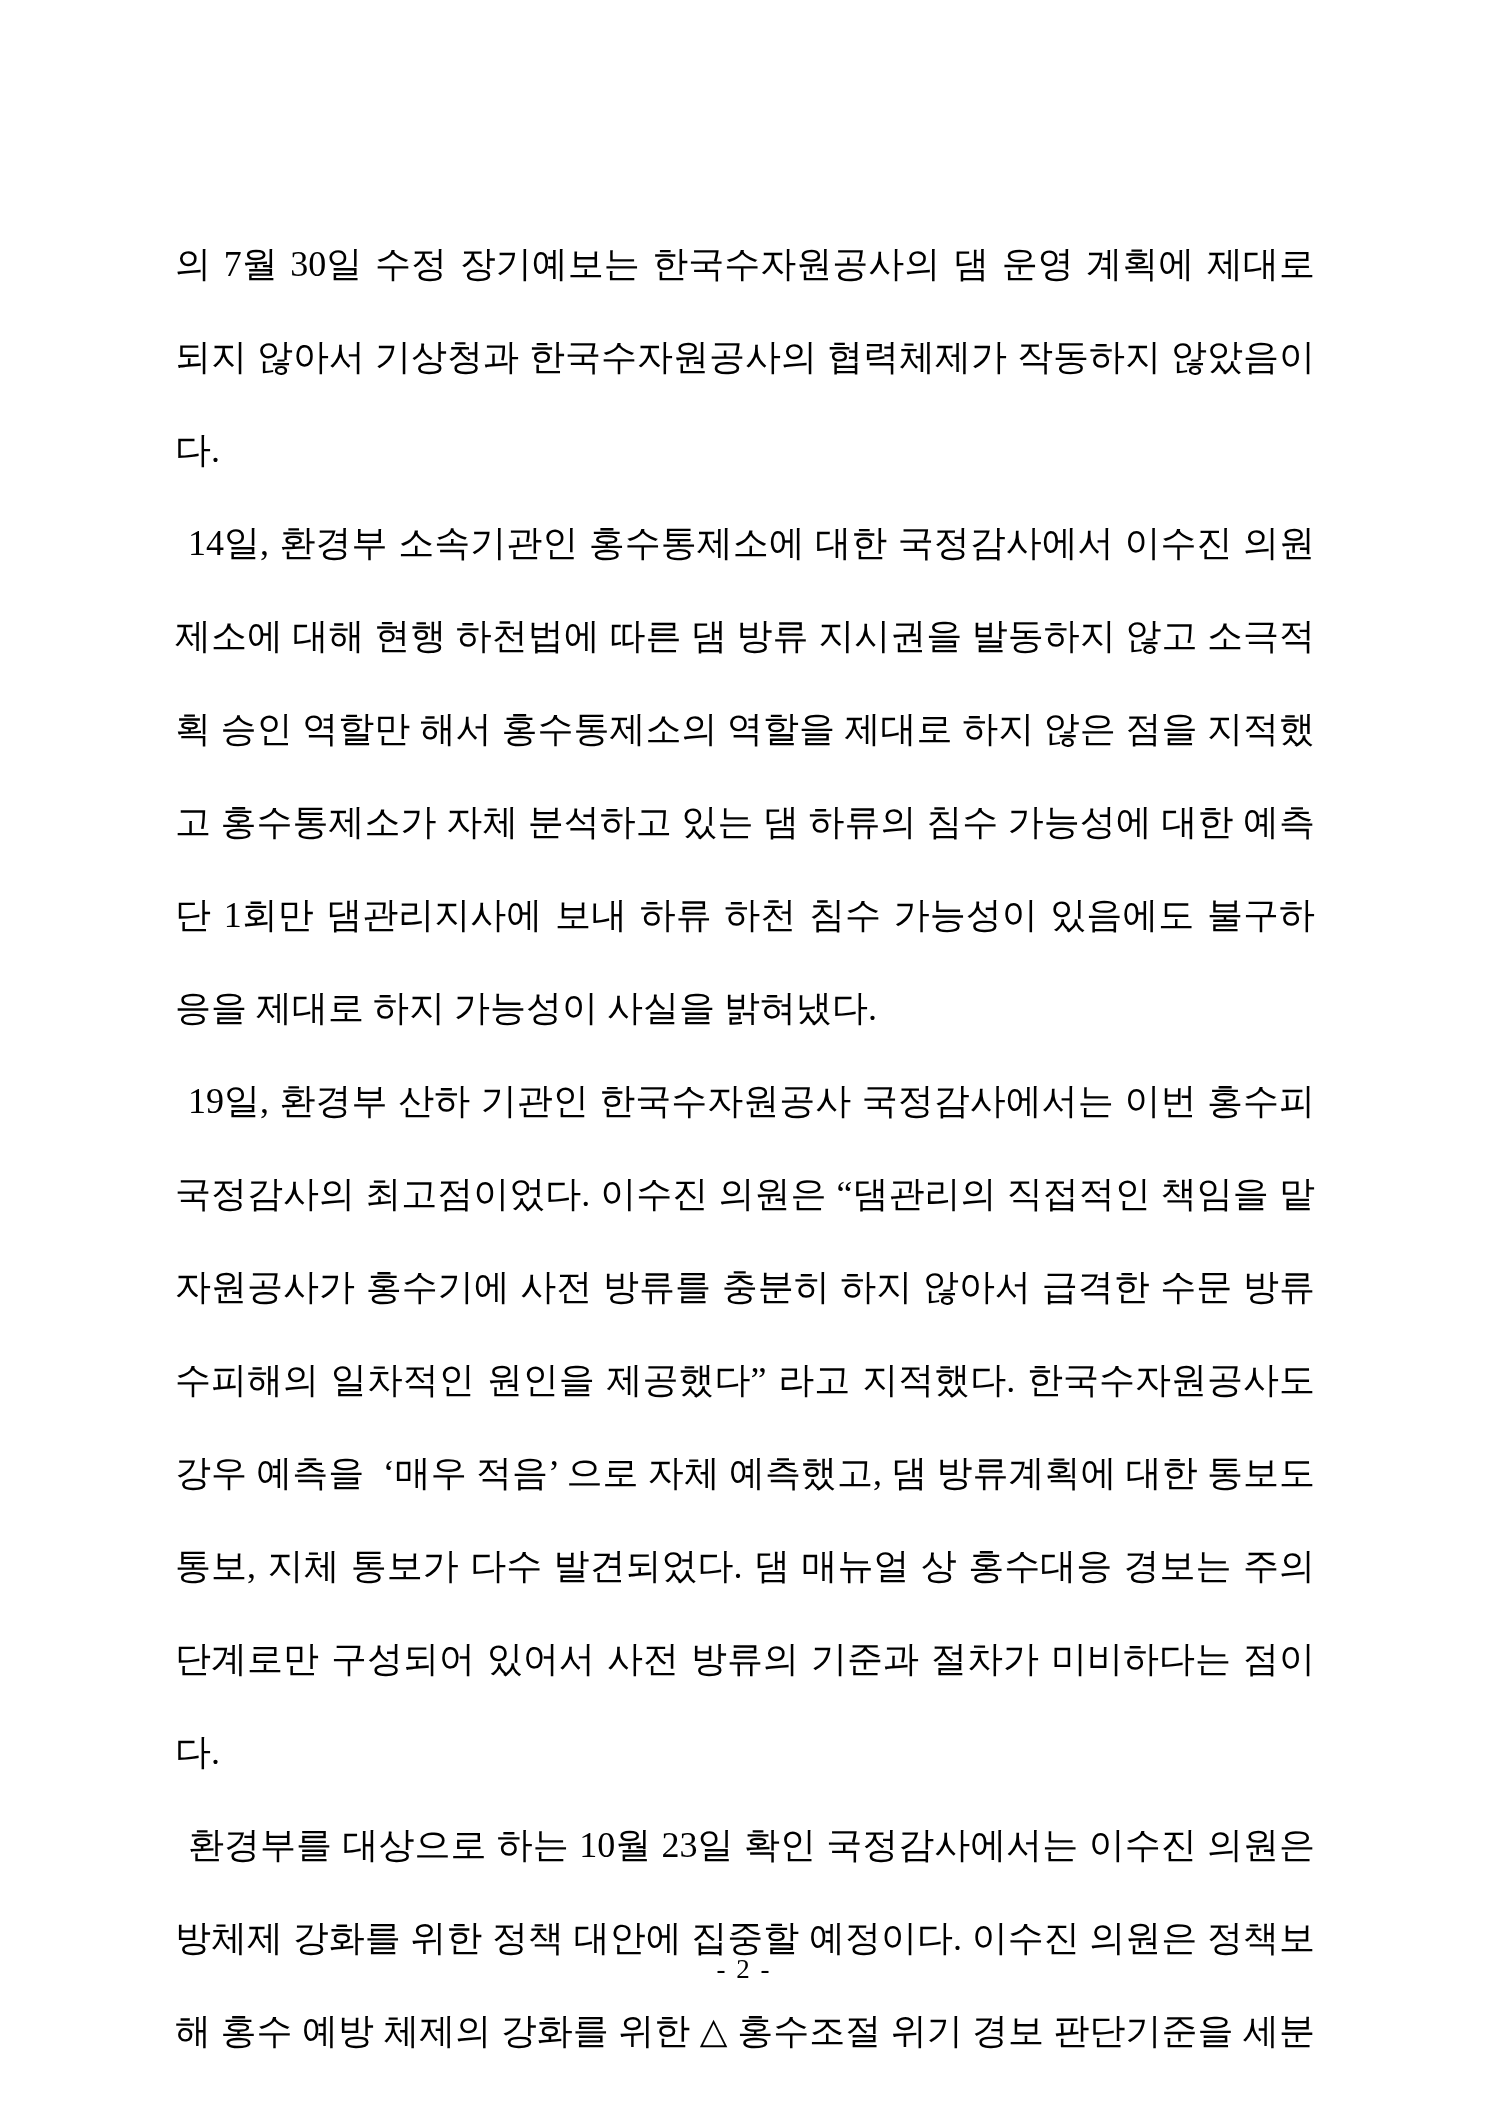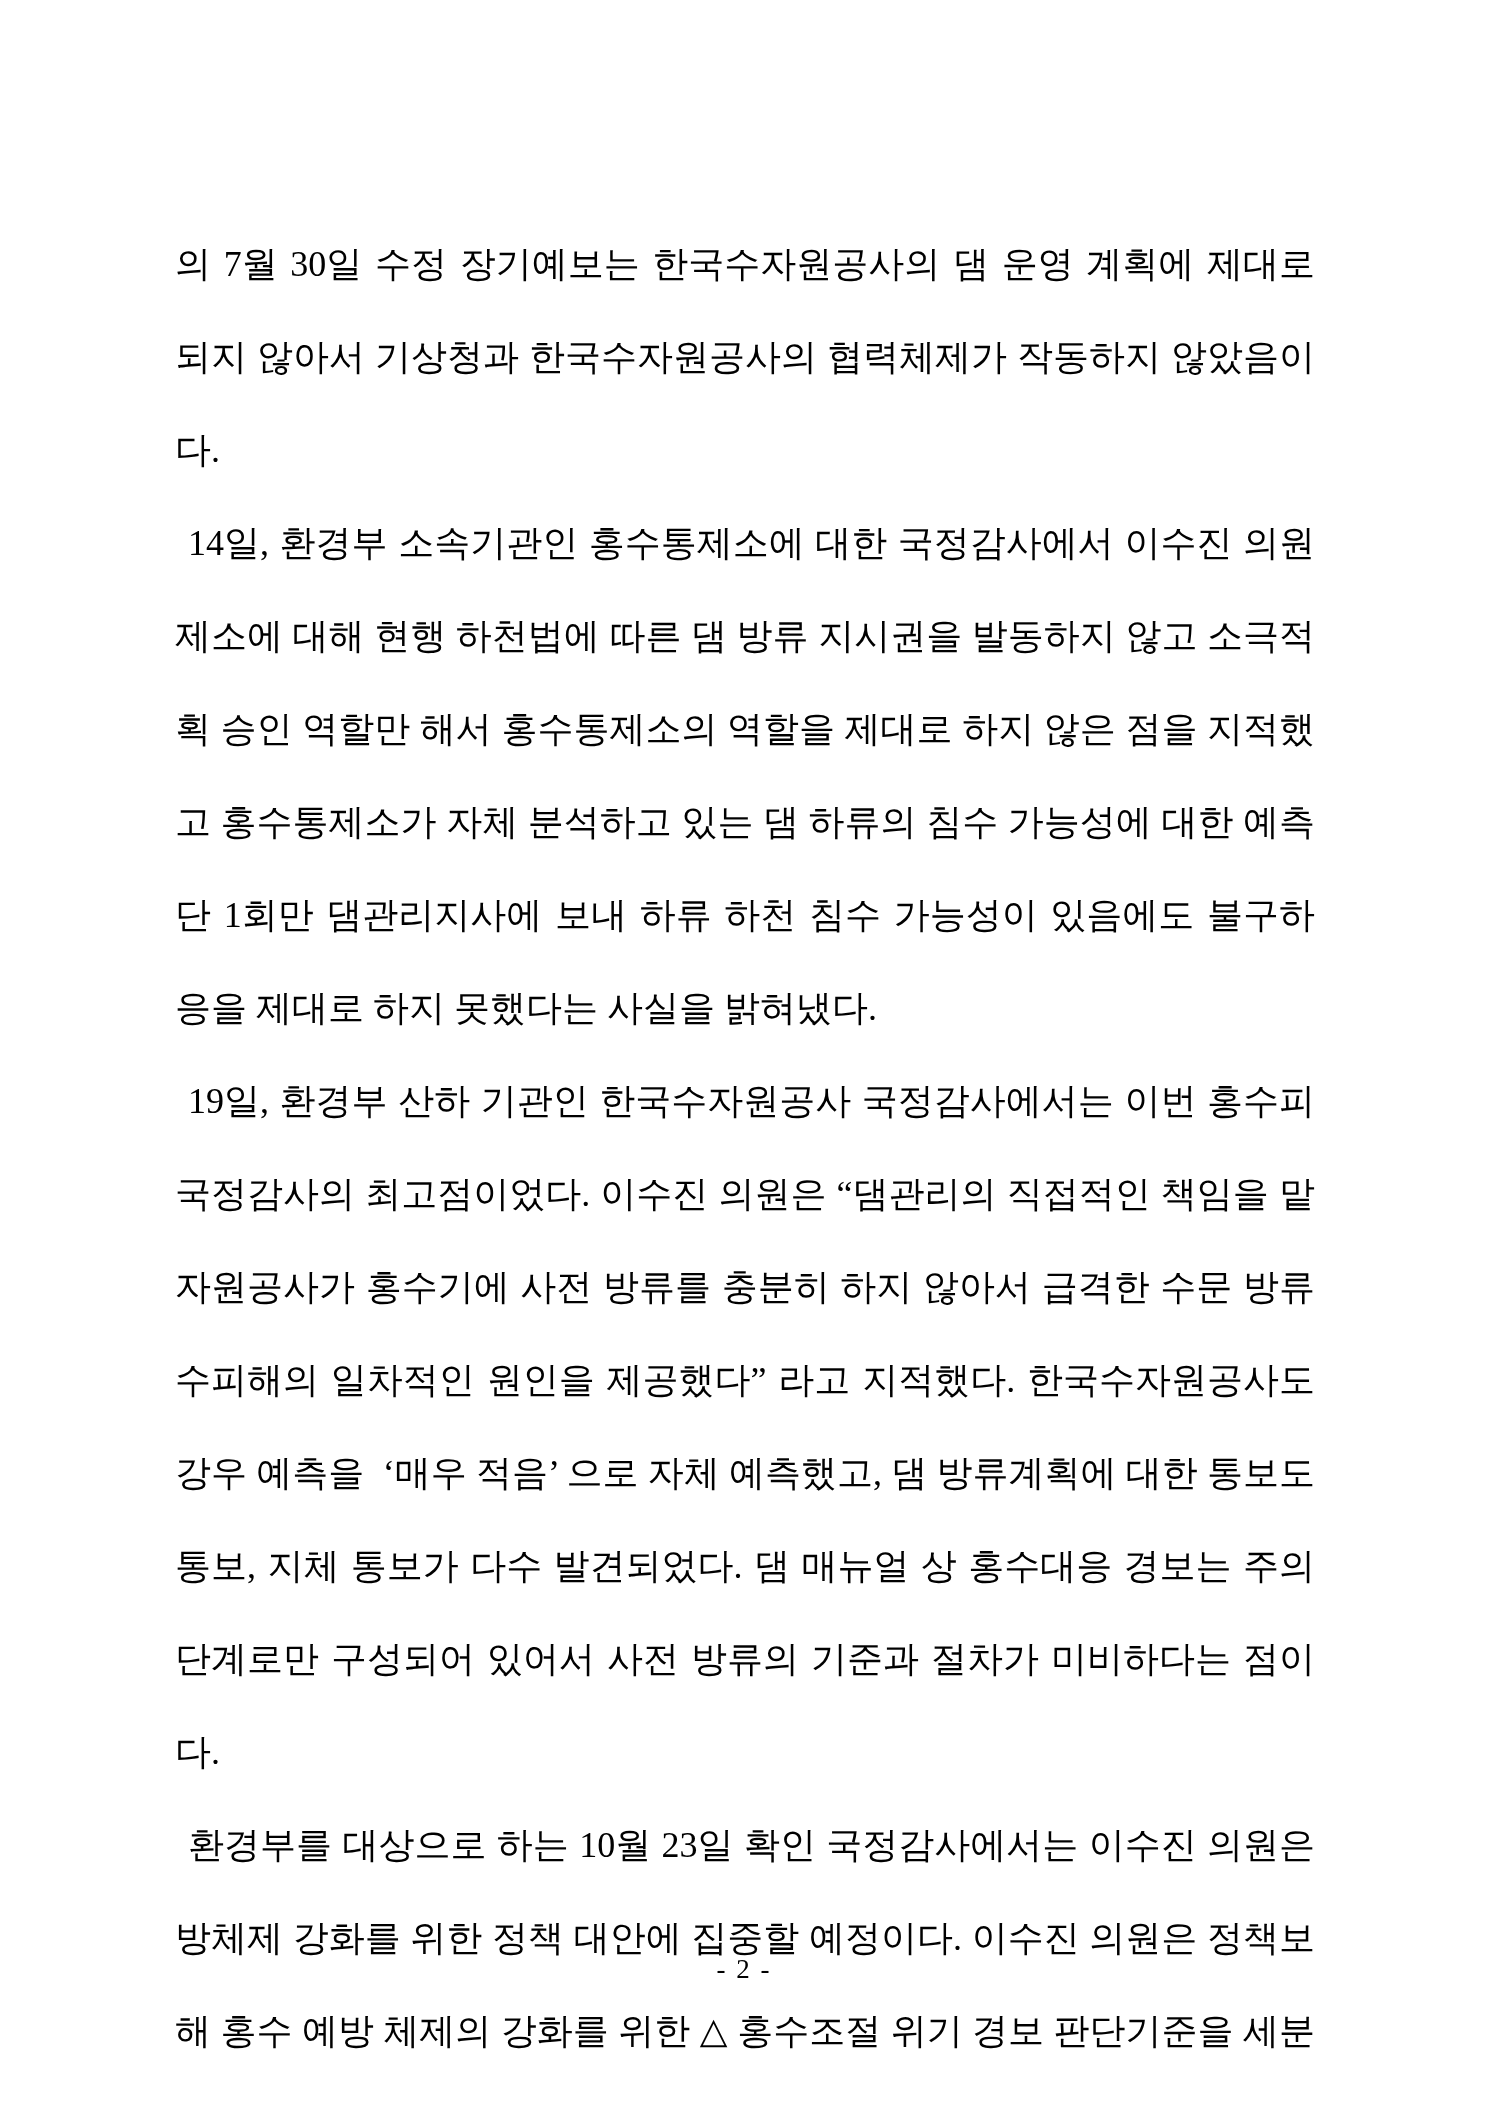--- a/index.html
+++ b/index.html
@@ -66,21 +66,21 @@
       <p class="line">되지 않아서 기상청과 한국수자원공사의 협력체제가 작동하지 않았음이 확인되었</p>
       <p class="line last">다.</p>
     </section>
 
     <section class="paragraph p-ind">
       <p class="line">14일, 환경부 소속기관인 홍수통제소에 대한 국정감사에서 이수진 의원은 홍수통</p>
       <p class="line">제소에 대해 현행 하천법에 따른 댐 방류 지시권을 발동하지 않고 소극적인 방류계</p>
       <p class="line">획 승인 역할만 해서 홍수통제소의 역할을 제대로 하지 않은 점을 지적했다. 그리</p>
       <p class="line">고 홍수통제소가 자체 분석하고 있는 댐 하류의 침수 가능성에 대한 예측 자료로</p>
       <p class="line">단 1회만 댐관리지사에 보내 하류 하천 침수 가능성이 있음에도 불구하고 사전 대</p>
-      <p class="line last">응을 제대로 하지 못했다는 사실을 밝혀냈다.</p>
+      <p class="line last">응을 제대로 하지 가능성이 사실을 밝혀냈다.</p>
     </section>
 
     <section class="paragraph p-ind">
       <p class="line">19일, 환경부 산하 기관인 한국수자원공사 국정감사에서는 이번 홍수피해와 관련</p>
       <p class="line">국정감사의 최고점이었다. 이수진 의원은 “댐관리의 직접적인 책임을 맡은 한국수</p>
       <p class="line">자원공사가 홍수기에 사전 방류를 충분히 하지 않아서 급격한 수문 방류로 인한 홍</p>
       <p class="line">수피해의 일차적인 원인을 제공했다” 라고 지적했다. 한국수자원공사도 8월 초중순</p>
       <p class="line">강우 예측을  ‘매우 적음’ 으로 자체 예측했고, 댐 방류계획에 대한 통보도 승인전</p>
       <p class="line">통보, 지체 통보가 다수 발견되었다. 댐 매뉴얼 상 홍수대응 경보는 주의와 관심 2</p>
       <p class="line">단계로만 구성되어 있어서 사전 방류의 기준과 절차가 미비하다는 점이 확인되었</p>

